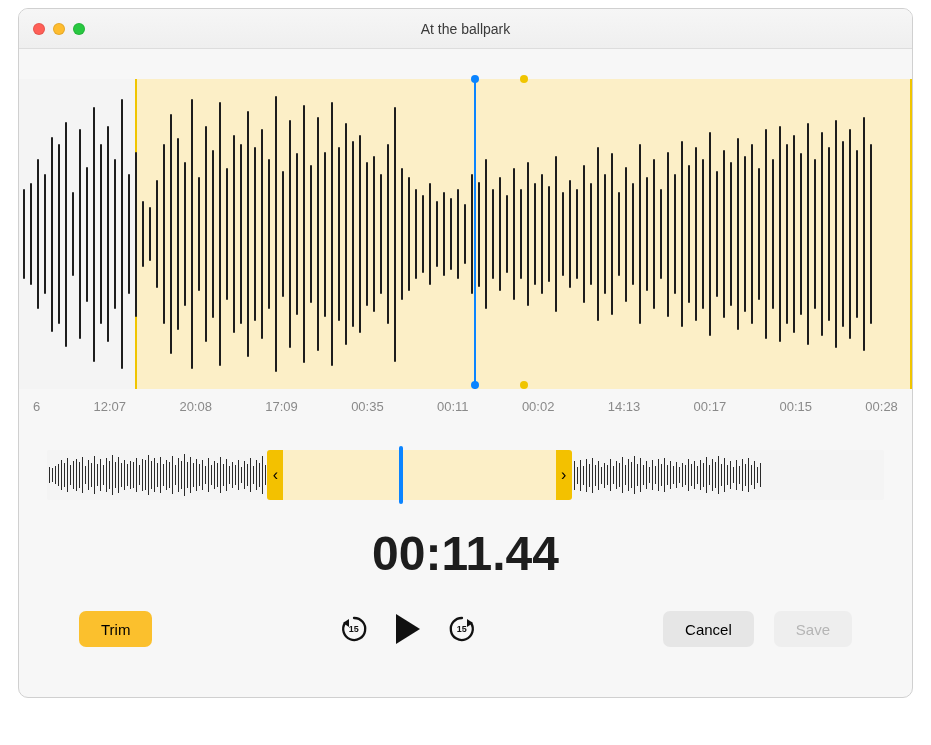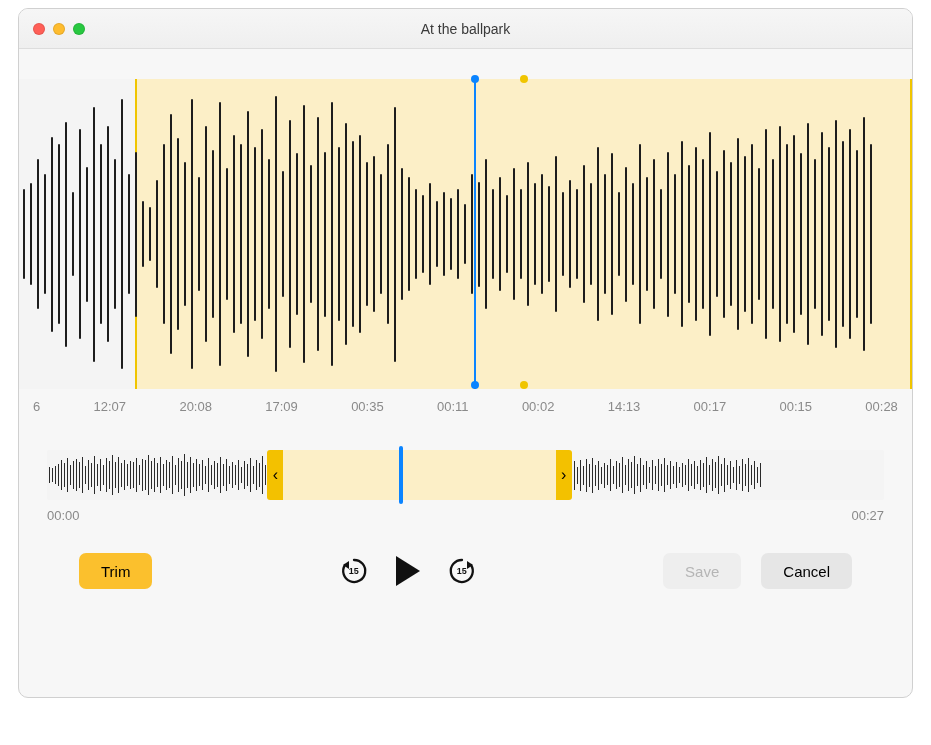--- a/index.html
+++ b/index.html
@@ -465,25 +465,22 @@
           <div class="ovbar" style="height: 28px;"></div>
           <div class="ovbar" style="height: 16px;"></div>
           <div class="ovbar" style="height: 24px;"></div>
         </div>
       <div class="ovsel" id="ovsel" style="left: 28%; right: 39%;">
         <div class="ovhandle l">‹</div>
         <div class="ovhandle r">›</div>
       </div>
       <div class="ovplay" id="ovplay" style="left: 42%;"></div>
     </div>
-    <div class="ov-times">
-      <span>00:00</span>
-      <span>00:27</span>
-    </div>
-
+
+    <div class="bigtime">00:11.44</div>
 
     <div class="bottom">
       <div class="grp">
         <button class="btn yellow">Trim</button>
       </div>
       <div class="grp">
         <div class="iconbtn">
           <div class="skip">
             <svg viewBox="0 0 28 28">
                 <path d="M14 3 A11 11 0 1 1 5 8" fill="none" stroke="#111" stroke-width="2.3" stroke-linecap="round"></path>
@@ -499,19 +496,19 @@
           <div class="skip">
             <svg viewBox="0 0 28 28">
                 <path d="M14 3 A11 11 0 1 0 23 8" fill="none" stroke="#111" stroke-width="2.3" stroke-linecap="round"></path>
                 <polygon points="25,8 19,4 19,12" fill="#111"></polygon>
               </svg>
             <span class="num">15</span>
           </div>
         </div>
       </div>
       <div class="grp">
+        <button class="btn gray">Cancel</button>
         <button class="btn disabled">Save</button>
-        <button class="btn gray">Cancel</button>
       </div>
     </div>
 
   </div>
 </div>
 
 </body></html>

